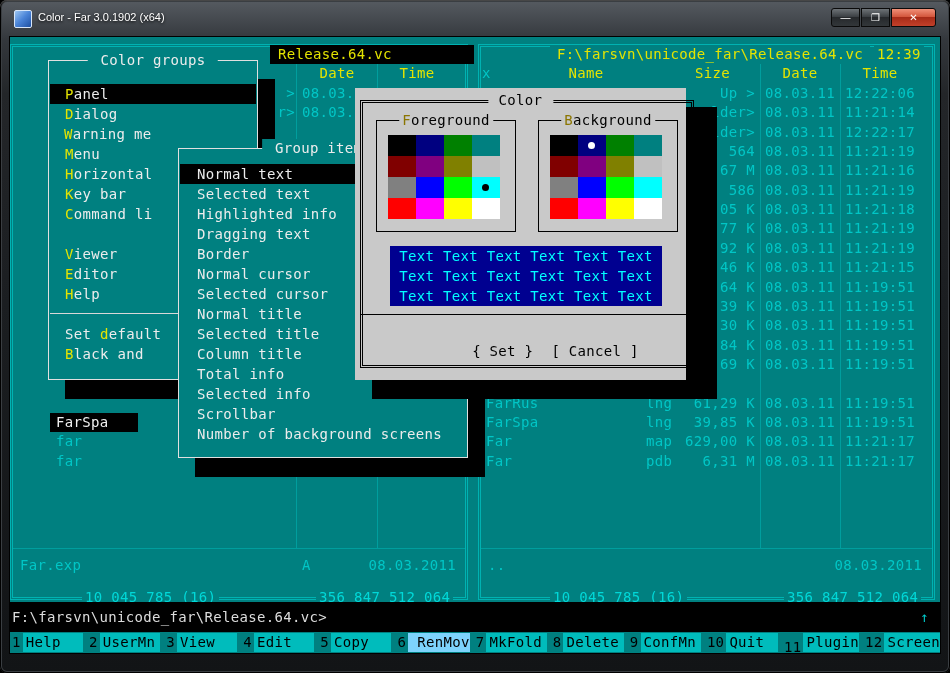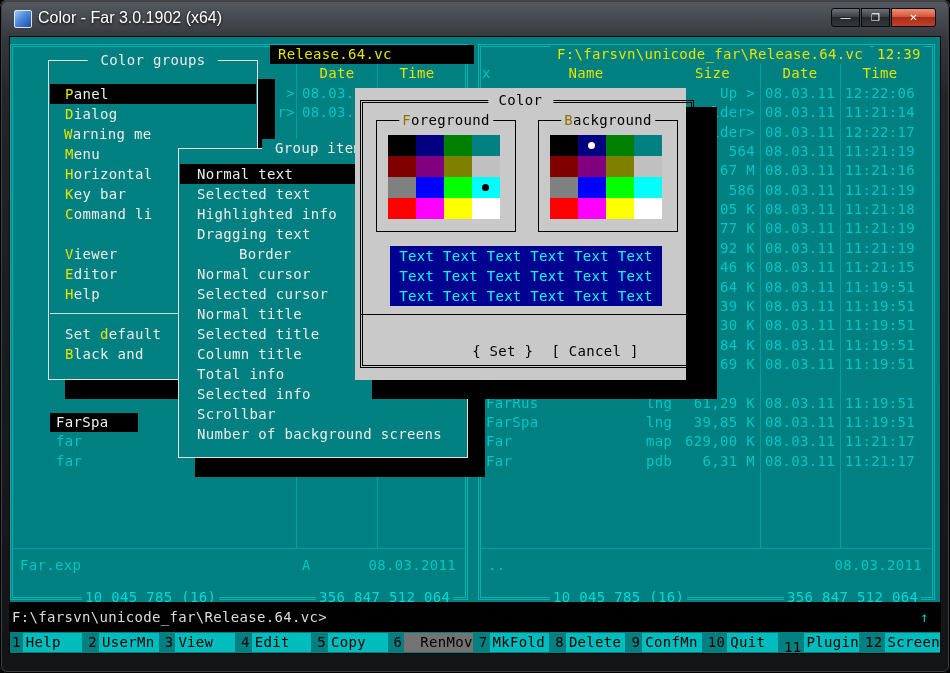--- a/index.html
+++ b/index.html
@@ -6,21 +6,21 @@
   body{width:950px;height:673px;position:relative;overflow:hidden;}
 
   
   #window{position:absolute;inset:0;border-radius:7px;
     background:linear-gradient(#565b61,#33373c 6%,#232629 14%,#1b1e21 45%,#121416);
     box-shadow:inset 0 1px 0 rgba(255,255,255,.28), inset 0 0 0 1px #000, inset 0 0 0 2px #3a3e42;}
   #titlebar{position:absolute;left:0;top:0;right:0;height:37px;}
   #app-icon{position:absolute;left:14px;top:10px;width:16px;height:16px;border-radius:2px;
     background:linear-gradient(135deg,#9cc6f2 0%,#4a84d8 48%,#1d4fa2 100%);border:1px solid #d8e6f8;}
   #title-text{position:absolute;left:38px;top:0;height:35px;line-height:35px;color:#fff;
-    font-family:"Liberation Sans",sans-serif;font-size:16px;text-shadow:0 1px 3px #000;white-space:pre;}
+    font-family:"Liberation Sans",sans-serif;font-size:11px;text-shadow:0 1px 3px #000;white-space:pre;}
   #caption-buttons{position:absolute;top:8px;right:14px;display:flex;gap:1px;}
   .cap-btn{height:19px;line-height:17px;text-align:center;color:#fff;cursor:default;
     font-family:"Liberation Sans",sans-serif;font-size:10px;border:1px solid #0a0a0a;box-sizing:border-box;}
   #btn-min,#btn-max{width:29px;background:linear-gradient(#6d7276,#3c4044 45%,#26292c 50%,#33373a);}
   #btn-min{border-radius:3px 0 0 3px;}
   #btn-close{width:45px;border-radius:0 3px 3px 0;
     background:linear-gradient(#f09078,#d4573d 45%,#a82c18 50%,#c2402a);}
 
   
   #console{position:absolute;left:10px;top:37px;width:930px;height:616px;background:#008080;
@@ -210,21 +210,21 @@
 
     <div id="cmdband"></div>
     <div id="cmd">F:\farsvn\unicode_far\Release.64.vc&gt;</div>
     <div id="cmd-arrow">↑</div>
     <div id="keybar">
         <div style="position: relative; white-space: pre; display: flex; flex: 1 1 0px; height: 19px;"><div style="position: static; white-space: pre; padding: 0px 2px; color: rgb(0, 0, 0);">1</div><div style="position: static; white-space: pre; flex: 1 1 0%; background: rgb(0, 188, 188); color: rgb(0, 0, 0); padding-left: 3px; margin-right: 4px; overflow: hidden;">Help</div></div>
         <div style="position: relative; white-space: pre; display: flex; flex: 1 1 0px; height: 19px;"><div style="position: static; white-space: pre; padding: 0px 2px; color: rgb(0, 0, 0);">2</div><div style="position: static; white-space: pre; flex: 1 1 0%; background: rgb(0, 188, 188); color: rgb(0, 0, 0); padding-left: 3px; margin-right: 4px; overflow: hidden;">UserMn</div></div>
         <div style="position: relative; white-space: pre; display: flex; flex: 1 1 0px; height: 19px;"><div style="position: static; white-space: pre; padding: 0px 2px; color: rgb(0, 0, 0);">3</div><div style="position: static; white-space: pre; flex: 1 1 0%; background: rgb(0, 188, 188); color: rgb(0, 0, 0); padding-left: 3px; margin-right: 4px; overflow: hidden;">View</div></div>
         <div style="position: relative; white-space: pre; display: flex; flex: 1 1 0px; height: 19px;"><div style="position: static; white-space: pre; padding: 0px 2px; color: rgb(0, 0, 0);">4</div><div style="position: static; white-space: pre; flex: 1 1 0%; background: rgb(0, 188, 188); color: rgb(0, 0, 0); padding-left: 3px; margin-right: 4px; overflow: hidden;">Edit</div></div>
         <div style="position: relative; white-space: pre; display: flex; flex: 1 1 0px; height: 19px;"><div style="position: static; white-space: pre; padding: 0px 2px; color: rgb(0, 0, 0);">5</div><div style="position: static; white-space: pre; flex: 1 1 0%; background: rgb(0, 188, 188); color: rgb(0, 0, 0); padding-left: 3px; margin-right: 4px; overflow: hidden;">Copy</div></div>
-        <div style="position: relative; white-space: pre; display: flex; flex: 1 1 0px; height: 19px;"><div style="position: static; white-space: pre; padding: 0px 2px; color: rgb(0, 0, 0);">6</div><div style="position: static; white-space: pre; flex: 1 1 0%; background: #737373; color: rgb(0, 0, 0); padding-left: 16px; margin-right: 4px; overflow: hidden;">RenMov</div></div>
+        <div style="position: relative; white-space: pre; display: flex; flex: 1 1 0px; height: 19px;"><div style="position: static; white-space: pre; padding: 0px 2px; color: rgb(0, 0, 0);">6</div><div style="position: static; white-space: pre; flex: 1 1 0%; background: #7dd3fc; color: rgb(0, 0, 0); padding-left: 9px; margin-right: 4px; overflow: hidden;">RenMov</div></div>
         <div style="position: relative; white-space: pre; display: flex; flex: 1 1 0px; height: 19px;"><div style="position: static; white-space: pre; padding: 0px 2px; color: rgb(0, 0, 0);">7</div><div style="position: static; white-space: pre; flex: 1 1 0%; background: rgb(0, 188, 188); color: rgb(0, 0, 0); padding-left: 3px; margin-right: 4px; overflow: hidden;">MkFold</div></div>
         <div style="position: relative; white-space: pre; display: flex; flex: 1 1 0px; height: 19px;"><div style="position: static; white-space: pre; padding: 0px 2px; color: rgb(0, 0, 0);">8</div><div style="position: static; white-space: pre; flex: 1 1 0%; background: rgb(0, 188, 188); color: rgb(0, 0, 0); padding-left: 3px; margin-right: 4px; overflow: hidden;">Delete</div></div>
         <div style="position: relative; white-space: pre; display: flex; flex: 1 1 0px; height: 19px;"><div style="position: static; white-space: pre; padding: 0px 2px; color: rgb(0, 0, 0);">9</div><div style="position: static; white-space: pre; flex: 1 1 0%; background: rgb(0, 188, 188); color: rgb(0, 0, 0); padding-left: 3px; margin-right: 4px; overflow: hidden;">ConfMn</div></div>
         <div style="position: relative; white-space: pre; display: flex; flex: 1 1 0px; height: 19px;"><div style="position: static; white-space: pre; padding: 0px 2px; color: rgb(0, 0, 0);">10</div><div style="position: static; white-space: pre; flex: 1 1 0%; background: rgb(0, 188, 188); color: rgb(0, 0, 0); padding-left: 3px; margin-right: 4px; overflow: hidden;">Quit</div></div>
         <div style="position: relative; white-space: pre; display: flex; flex: 1 1 0px; height: 19px;"><div style="position: static; white-space: pre; padding: 5px 2px; color: rgb(0, 0, 0);">11</div><div style="position: static; white-space: pre; flex: 1 1 0%; background: rgb(0, 188, 188); color: rgb(0, 0, 0); padding-left: 3px; margin-right: 4px; overflow: hidden;">Plugin</div></div>
         <div style="position: relative; white-space: pre; display: flex; flex: 1 1 0px; height: 19px;"><div style="position: static; white-space: pre; padding: 0px 2px; color: rgb(0, 0, 0);">12</div><div style="position: static; white-space: pre; flex: 1 1 0%; background: rgb(0, 188, 188); color: rgb(0, 0, 0); padding-left: 3px; margin-right: 0px; overflow: hidden;">Screen</div></div>
       </div>
 
     <div class="shadow" id="menu1-shadow"></div>
     <div id="menu1">
@@ -244,21 +244,21 @@
         <div style="position: absolute; white-space: pre; left: 1px; right: 1px; top: 283px; height: 20px; line-height: 20px; padding-left: 15px; overflow: hidden;"><span class="hot" style="color: rgb(228, 228, 0);">B</span><span>lack and</span></div>
       </div>
 
     <div class="shadow" id="submenu-shadow"></div>
     <div id="submenu">
       <div class="menu-title"> Group items </div>
     <div style="position: absolute; white-space: pre; left: 1px; right: 1px; top: 15px; height: 20px; line-height: 20px; padding-left: 17px; overflow: hidden; background: rgb(0, 0, 0);">Normal text</div>
         <div style="position: absolute; white-space: pre; left: 1px; right: 1px; top: 35px; height: 20px; line-height: 20px; padding-left: 17px; overflow: hidden;">Selected text</div>
         <div style="position: absolute; white-space: pre; left: 1px; right: 1px; top: 55px; height: 20px; line-height: 20px; padding-left: 17px; overflow: hidden;">Highlighted info</div>
         <div style="position: absolute; white-space: pre; left: 1px; right: 15px; top: 75px; height: 20px; line-height: 20px; padding-left: 17px; overflow: hidden;">Dragging text</div>
-        <div style="position: absolute; white-space: pre; left: 1px; right: 1px; top: 95px; height: 20px; line-height: 20px; padding-left: 17px; overflow: hidden; margin-left: 42px;">Border</div>
+        <div style="position: absolute; white-space: pre; left: 1px; right: 1px; top: 95px; height: 20px; line-height: 20px; padding-left: 17px; overflow: hidden;">Border</div>
         <div style="position: absolute; white-space: pre; left: 1px; right: 1px; top: 115px; height: 20px; line-height: 20px; padding-left: 17px; overflow: hidden;">Normal cursor</div>
         <div style="position: absolute; white-space: pre; left: 1px; right: 1px; top: 135px; height: 20px; line-height: 20px; padding-left: 17px; overflow: hidden;">Selected cursor</div>
         <div style="position: absolute; white-space: pre; left: 1px; right: 1px; top: 155px; height: 20px; line-height: 20px; padding-left: 17px; overflow: hidden;">Normal title</div>
         <div style="position: absolute; white-space: pre; left: 1px; right: 1px; top: 175px; height: 20px; line-height: 20px; padding-left: 17px; overflow: hidden;">Selected title</div>
         <div style="position: absolute; white-space: pre; left: 1px; right: 1px; top: 195px; height: 20px; line-height: 20px; padding-left: 17px; overflow: hidden;">Column title</div>
         <div style="position: absolute; white-space: pre; left: 1px; right: 1px; top: 215px; height: 20px; line-height: 20px; padding-left: 17px; overflow: hidden;">Total info</div>
         <div style="position: absolute; white-space: pre; left: 1px; right: 1px; top: 235px; height: 20px; line-height: 20px; padding-left: 17px; overflow: hidden;">Selected info</div>
         <div style="position: absolute; white-space: pre; left: 1px; right: 1px; top: 275px; height: 20px; line-height: 20px; padding-left: 17px; overflow: hidden;">Number of background screens</div>
         <div style="position: absolute; white-space: pre; left: 1px; right: 1px; top: 255px; height: 20px; line-height: 20px; padding-left: 17px; overflow: hidden;">Scrollbar</div>
       </div>

